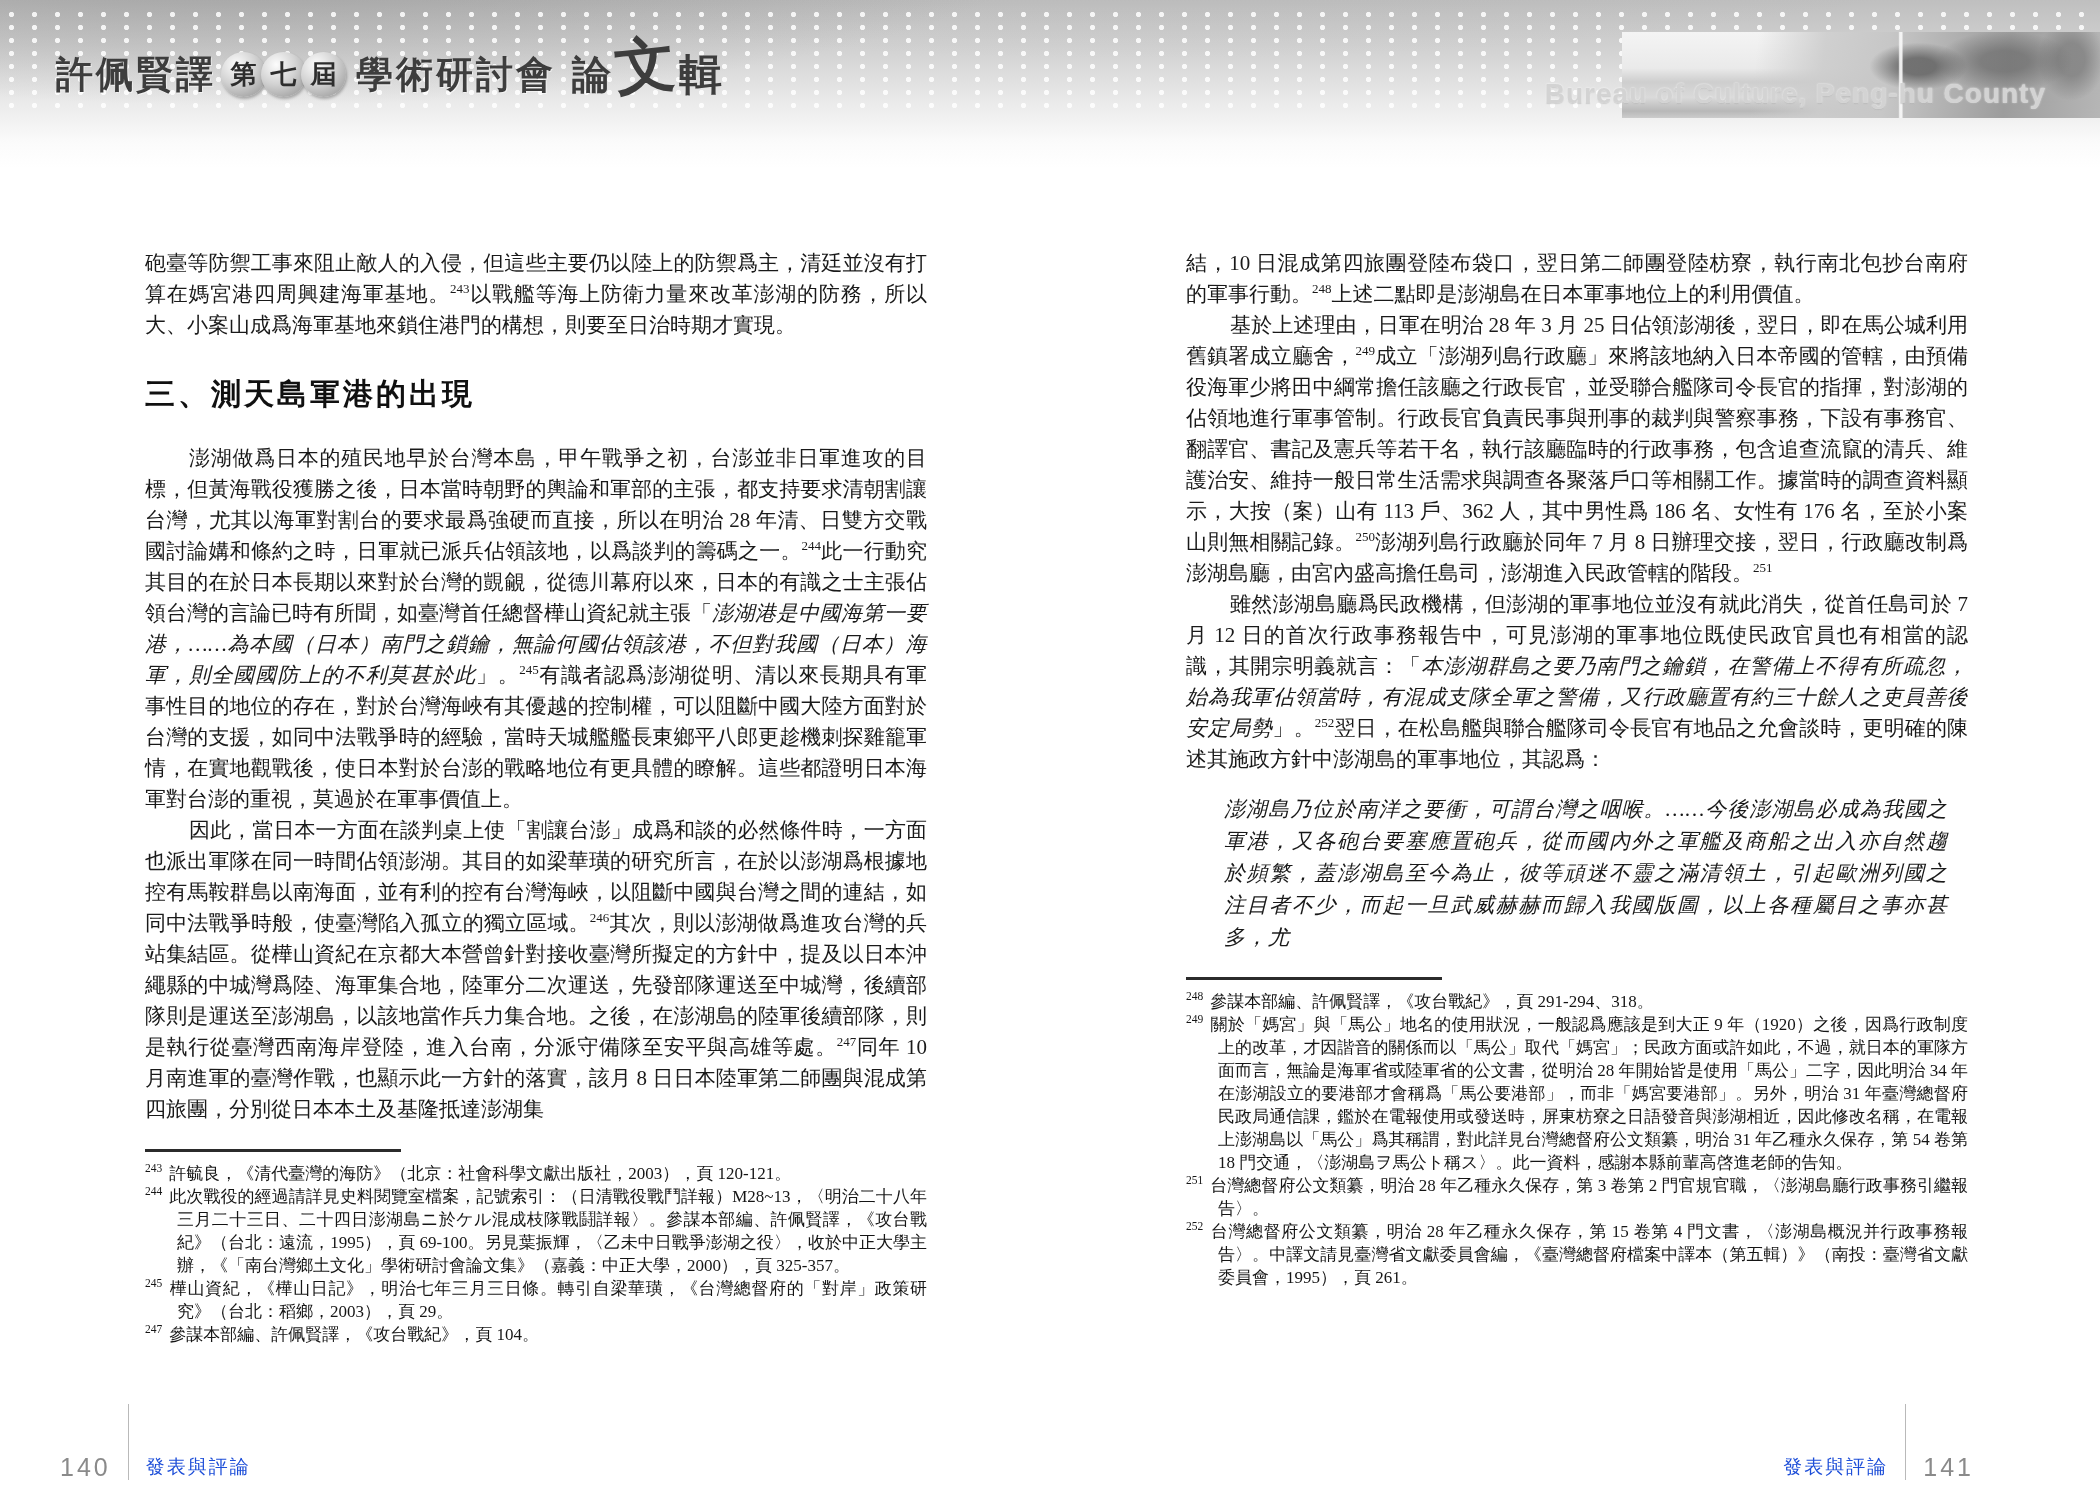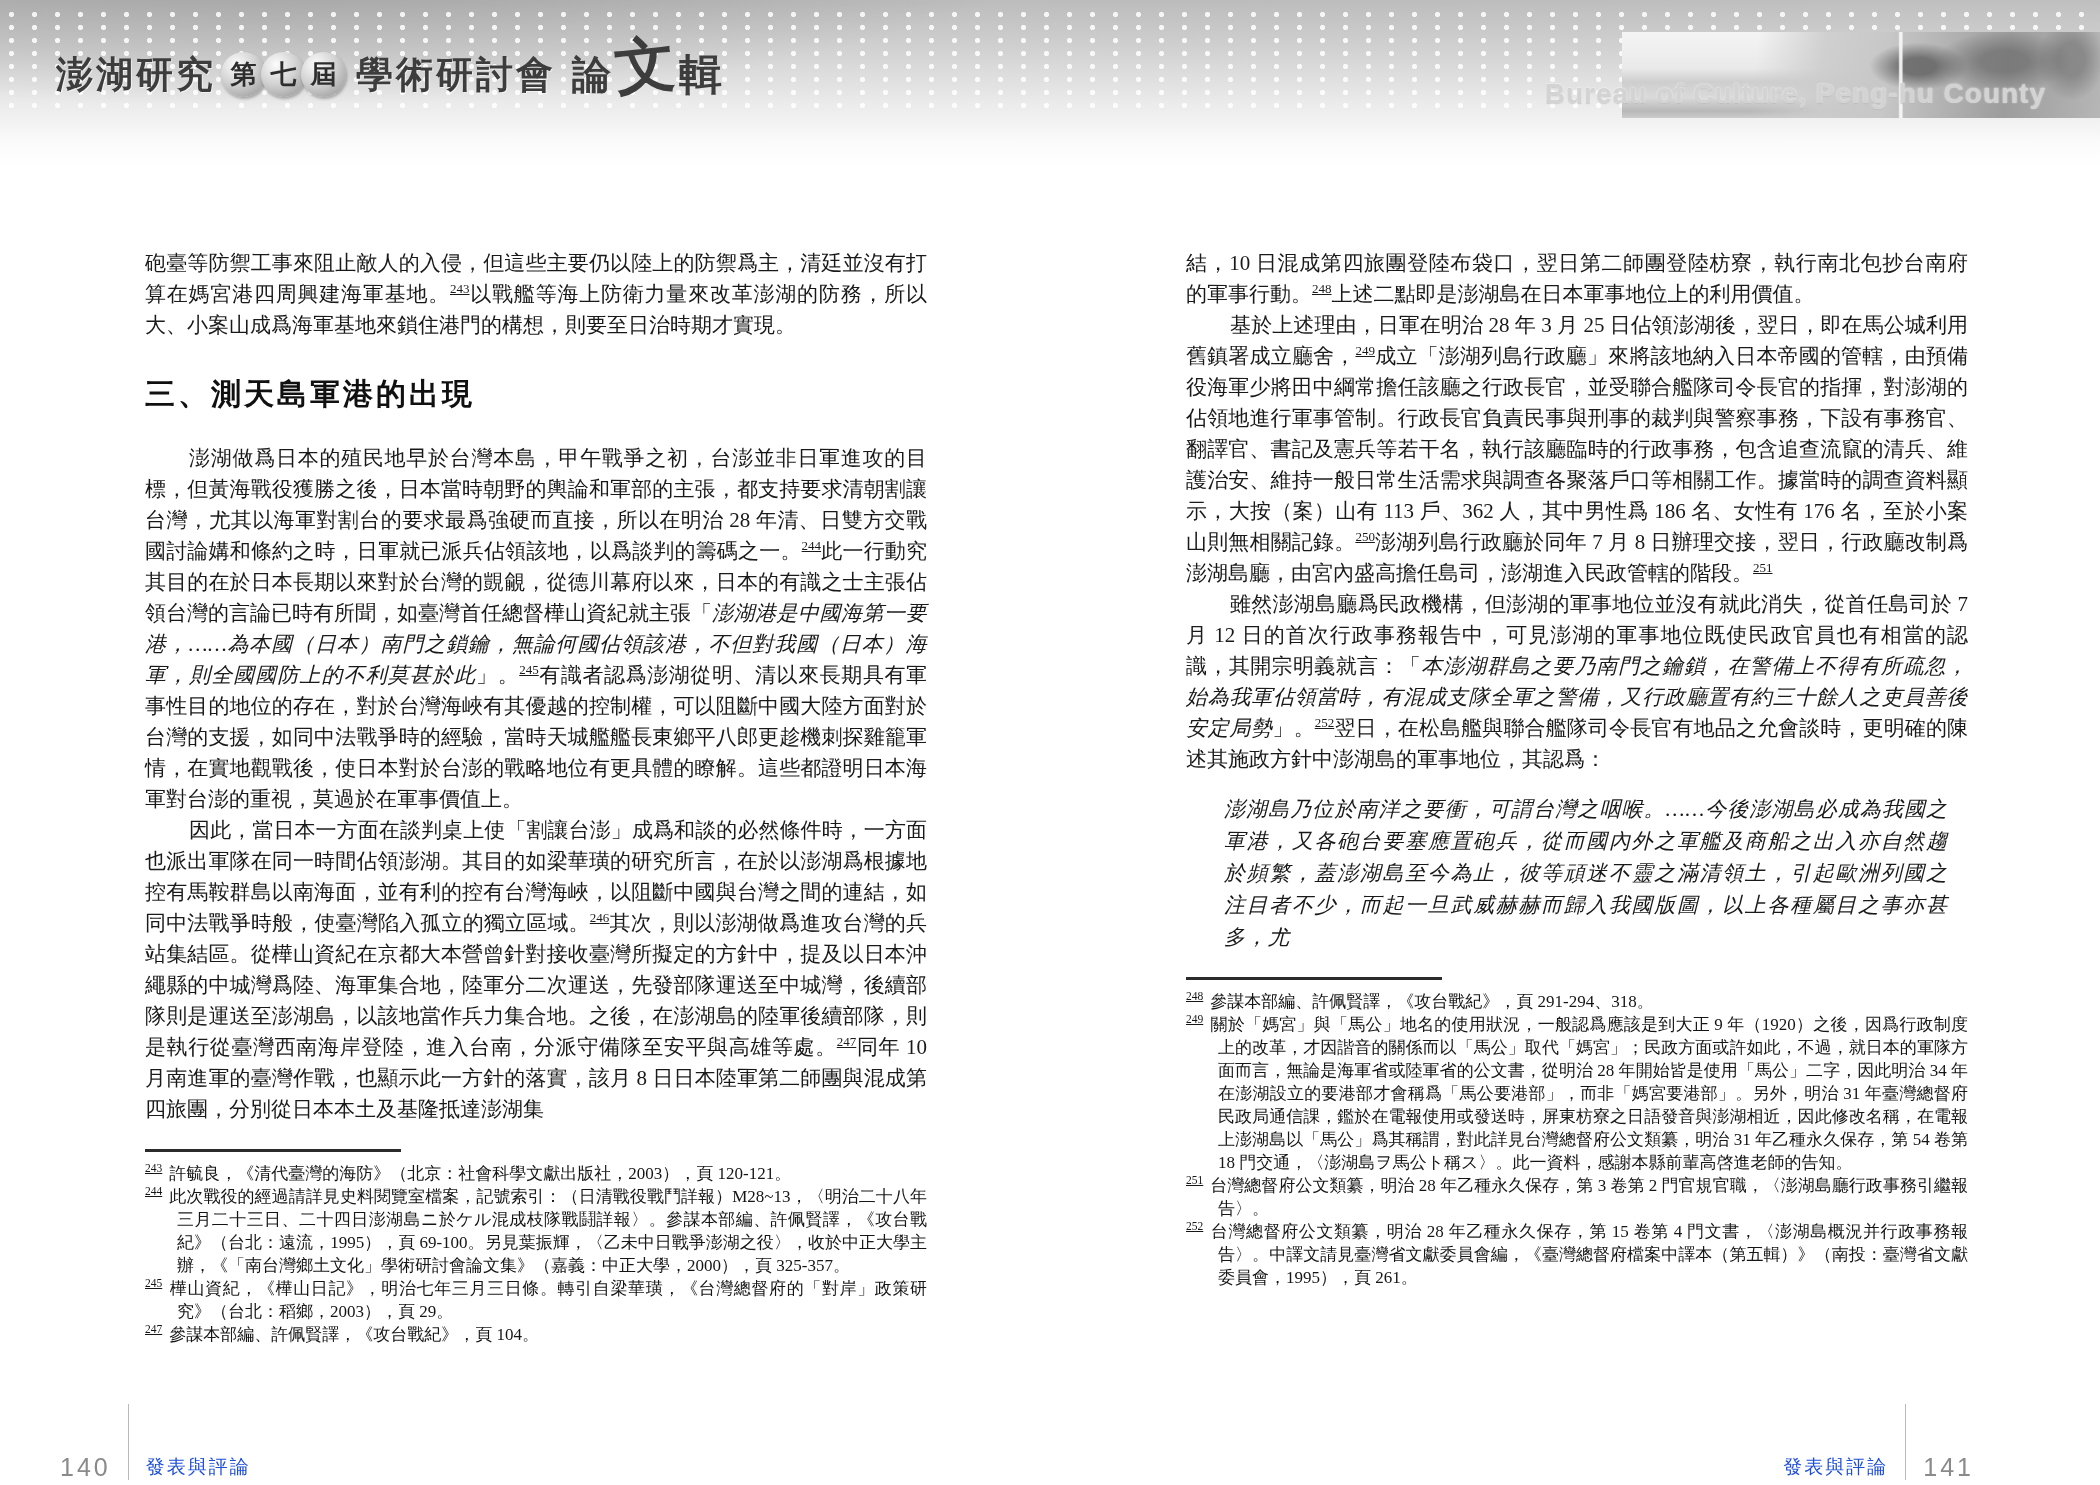--- a/index.html
+++ b/index.html
@@ -63,21 +63,21 @@
   
   .page{
     position:absolute;top:248px;width:782px;
     font-size:21px;line-height:31px;text-align:justify;color:#191919;
   }
   .page-left{left:145px;}
   .page-right{left:1186px;}
   p.body{margin:0;text-indent:2.1em;}
   p.body.noindent{text-indent:0;}
   .kai{font-style:italic;letter-spacing:.5px;}
-  sup{font-size:13px;vertical-align:super;line-height:0;letter-spacing:0;text-decoration:underline;}
+  sup{font-size:13px;vertical-align:super;line-height:0;letter-spacing:0;}
   h2.sec{
     margin:32px 0 28px;font-size:30px;line-height:42px;font-weight:bold;
     letter-spacing:3px;color:#101010;
   }
   .quote{
     margin:18px 20px 14px 38px;font-style:italic;letter-spacing:1px;
     font-size:21px;line-height:32px;text-align:justify;
   }
   .fnrule{width:256px;border-top:3px solid #2b2b2b;margin:24px 0 10px;height:0;}
   .footnotes{font-size:17px;line-height:23px;color:#151515;text-align:justify;}
@@ -98,21 +98,21 @@
 </head>
 <body>
 
 <div class="sheet">
 
   <div class="header-band">
     <div class="dots"></div>
     <div class="photo"></div>
     <div class="bureau">Bureau of Culture, Peng-hu County</div>
     <div class="logo">
-      <span class="logo-text">澎湖研究</span>
+      <span class="logo-text">許佩賢譯</span>
       <span class="badges">
         <span class="badge">第</span>
         <span class="badge">七</span>
         <span class="badge">屆</span>
       </span>
       <span class="logo-text">學術研討會</span>
       <span class="logo-lun">論</span>
       <span class="logo-wen">文</span>
       <span class="logo-ji">輯</span>
     </div>

